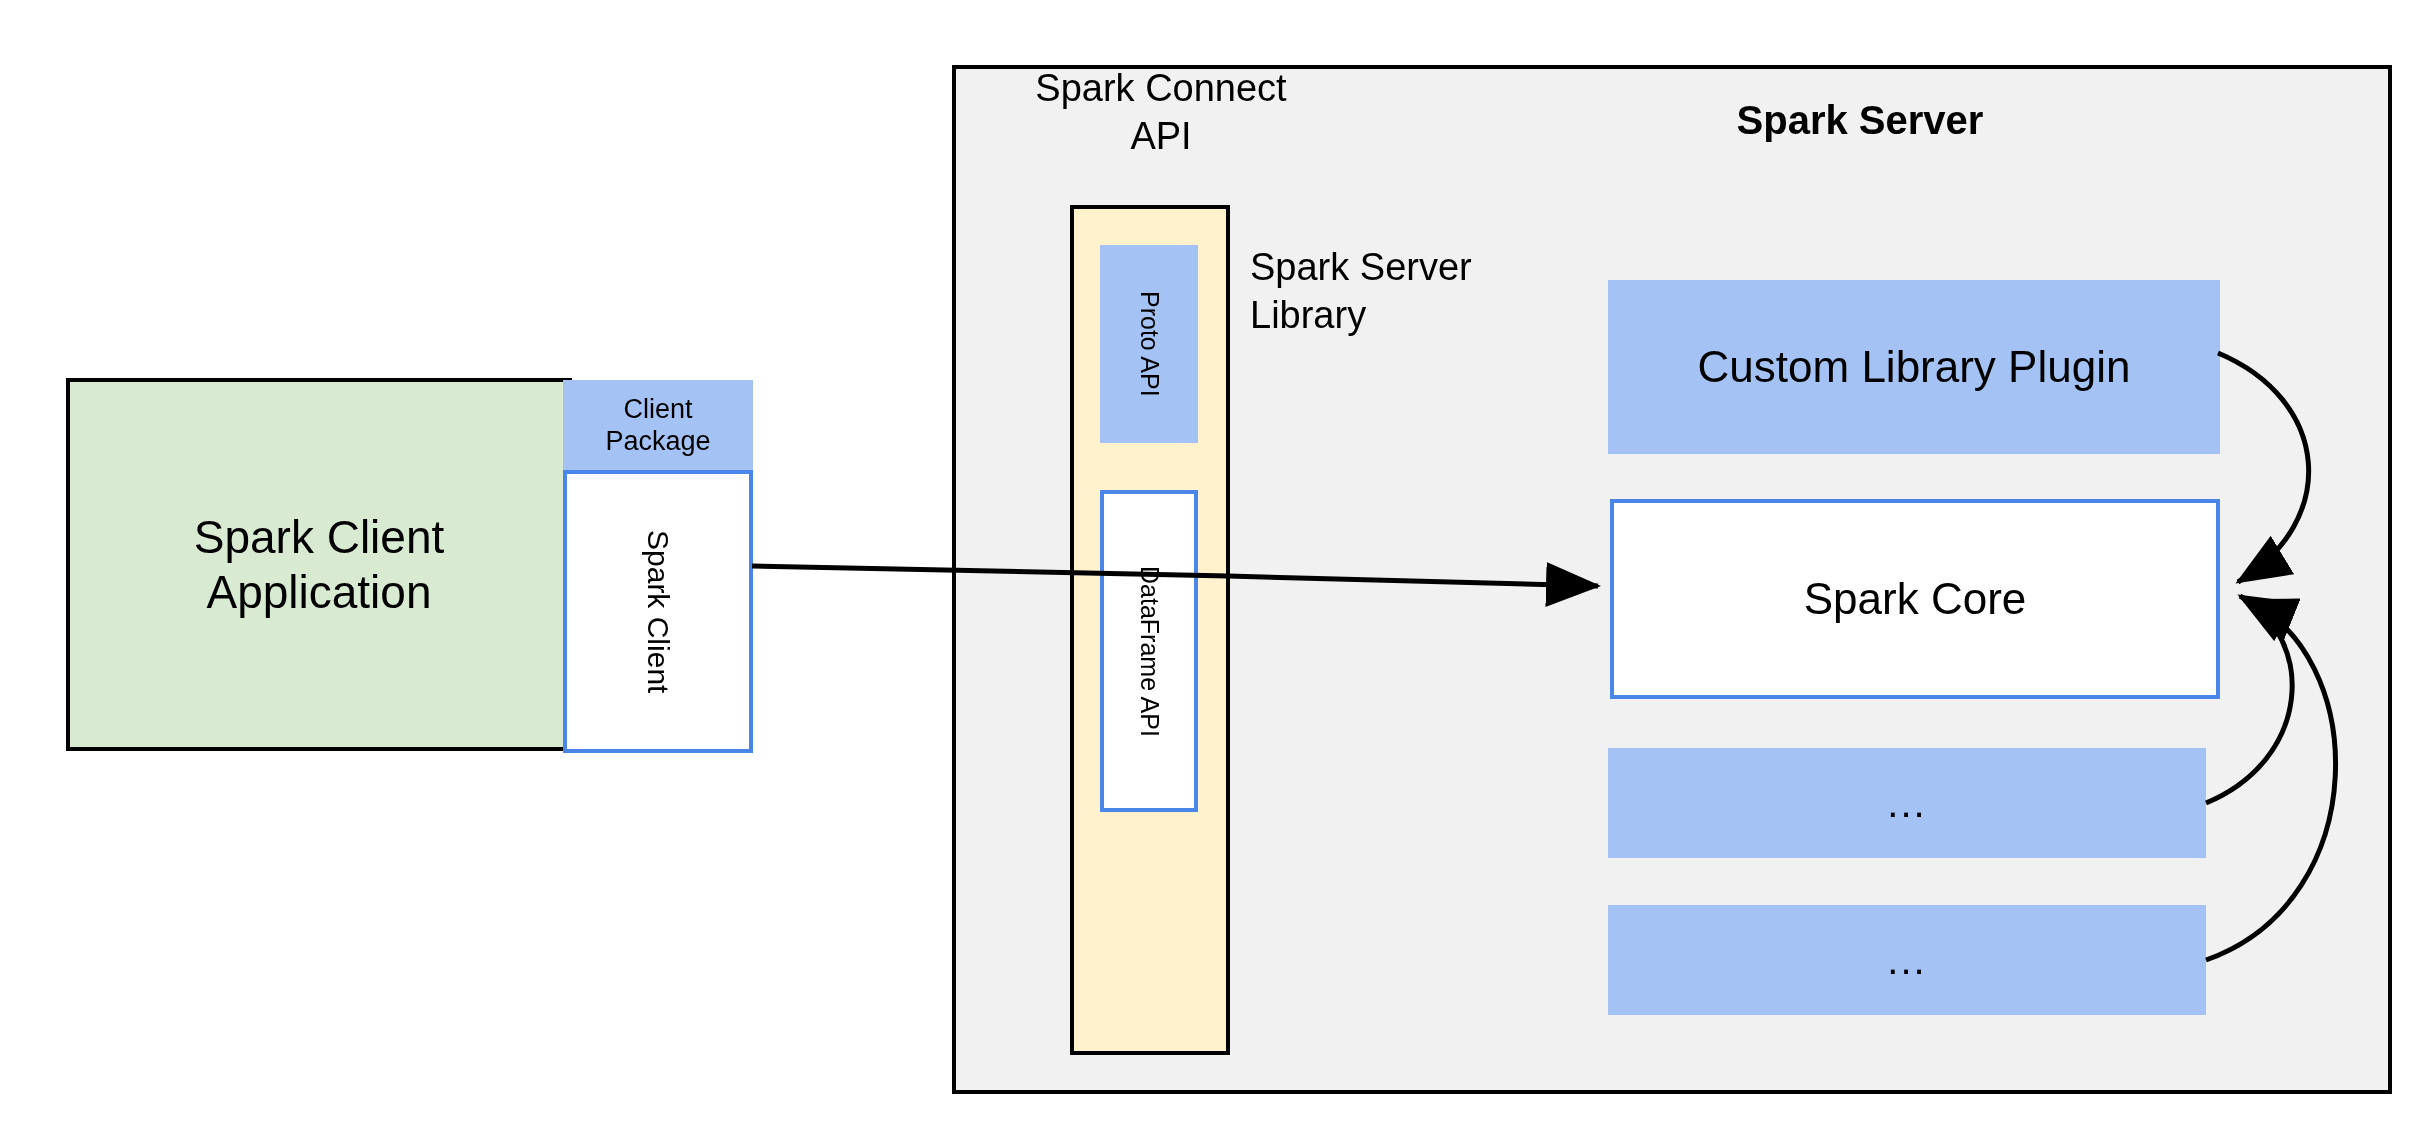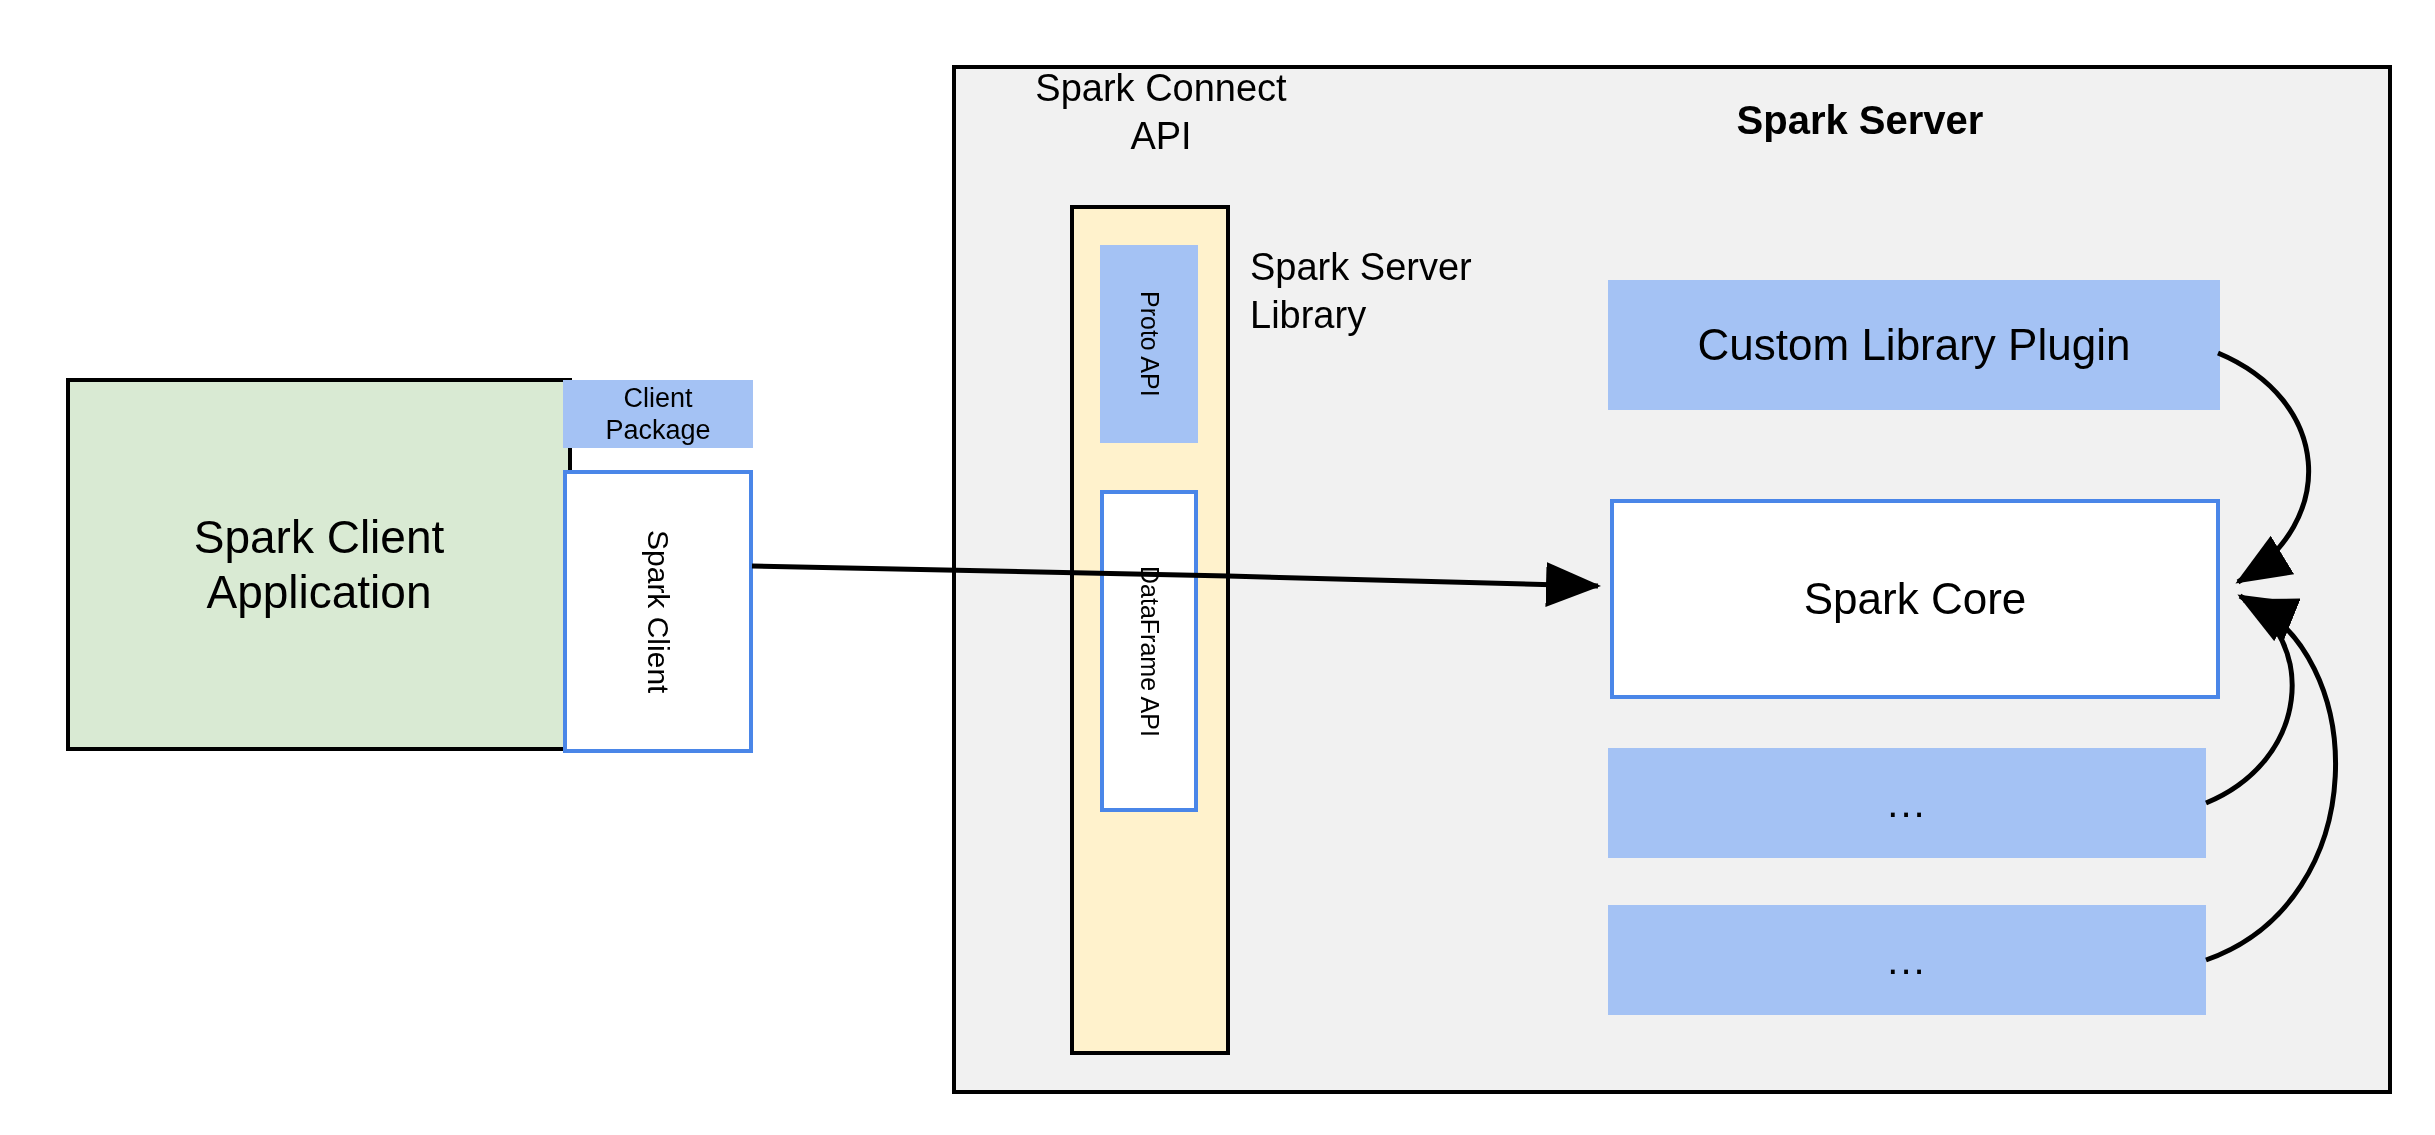--- a/index.html
+++ b/index.html
@@ -28,21 +28,21 @@
     border: 4px solid #000000;
     display: flex; align-items: center; justify-content: center;
     z-index: 2;
   }
   #client-app-label {
     font-size: 46px; line-height: 1.18; text-align: center; color: #000;
     white-space: pre-line;
   }
 
   #client-package {
-    left: 563px; top: 380px; width: 190px; height: 68px;
+    left: 563px; top: 380px; width: 190px; height: 90px;
     background: #a4c2f4;
     display: flex; align-items: center; justify-content: center;
     z-index: 4;
   }
   #client-package-label {
     font-size: 27px; line-height: 1.2; text-align: center; white-space: pre-line;
   }
 
   #spark-client-box {
     left: 563px; top: 470px; width: 190px; height: 283px;
@@ -118,21 +118,21 @@
     text-orientation: mixed;
     white-space: nowrap;
   }
 
   
   .server-block {
     display: flex; align-items: center; justify-content: center;
     z-index: 3;
   }
   #custom-library-plugin {
-    left: 1608px; top: 280px; width: 612px; height: 130px;
+    left: 1608px; top: 280px; width: 612px; height: 174px;
     background: #a4c2f4;
   }
   #custom-library-plugin .blk-label { font-size: 44px; }
 
   #spark-core {
     left: 1610px; top: 486px; width: 610px; height: 200px;
     background: #ffffff;
     border: 4px solid #4a86e8;
     margin-top: 13px;
   }

